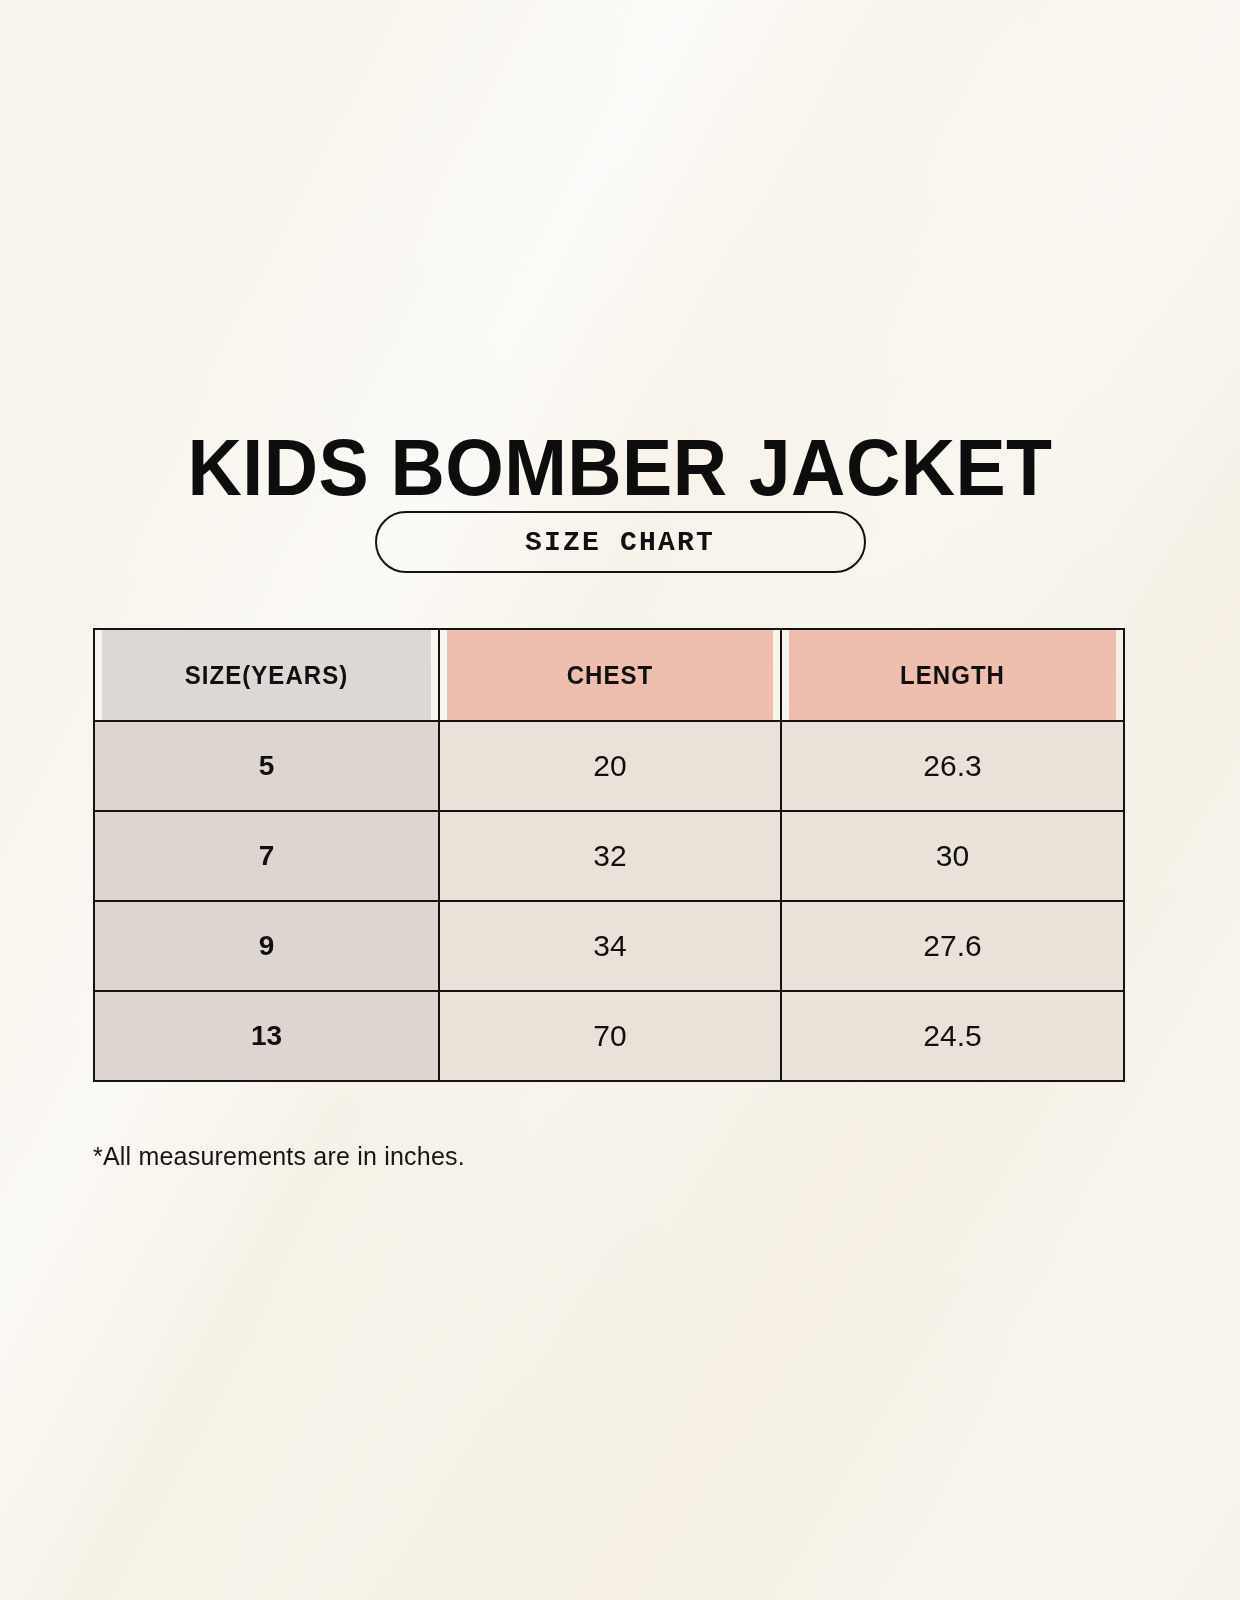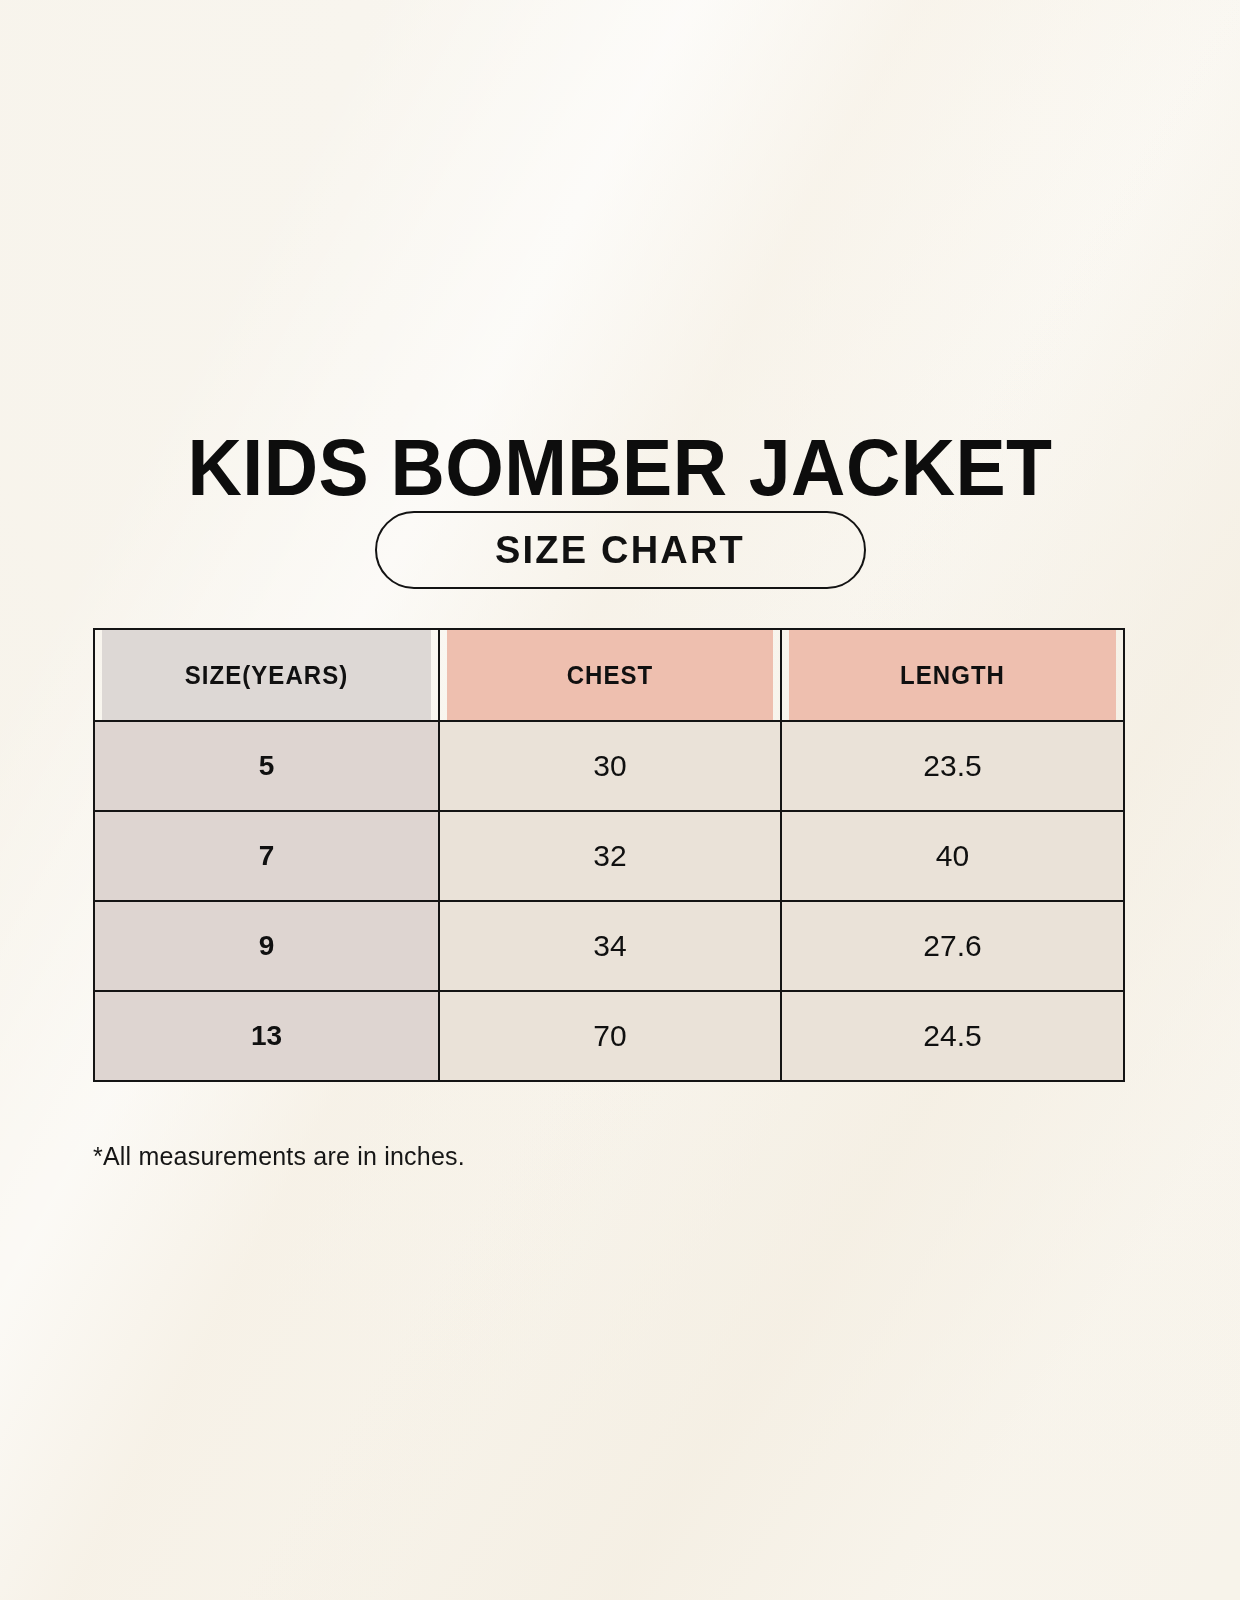--- a/index.html
+++ b/index.html
@@ -69,29 +69,30 @@
     right: 0;
     top: 511px;
     display: flex;
     justify-content: center;
   }
   .badge {
     display: flex;
     align-items: center;
     justify-content: center;
     width: 491px;
-    height: 78px;
+    height: 62px;
     border: 2.5px solid #131313;
     border-radius: 44px;
     box-sizing: border-box;
-    font-size: 38px;
+    font-size: 28px;
     font-weight: 700;
     letter-spacing: 2.2px;
     color: #111111;
     background: transparent;
+    font-family: Liberation Mono, monospace;
   }
 
   
   .table-wrap {
     position: absolute;
     left: 93px;
     top: 628px;
     width: 1112px;
   }
   table.size-table {
@@ -173,27 +174,27 @@
       <thead>
         <tr>
           <th class="head-size">SIZE(YEARS)</th>
           <th class="head-chest">CHEST</th>
           <th class="head-len">LENGTH</th>
         </tr>
       </thead>
       <tbody>
         <tr>
           <td class="col-size">5</td>
-          <td class="col-val">30</td>
-          <td class="col-val">23.5</td>
+          <td class="col-val">20</td>
+          <td class="col-val">26.3</td>
         </tr>
         <tr>
           <td class="col-size">7</td>
           <td class="col-val">32</td>
-          <td class="col-val">40</td>
+          <td class="col-val">30</td>
         </tr>
         <tr>
           <td class="col-size">9</td>
           <td class="col-val">34</td>
           <td class="col-val">27.6</td>
         </tr>
         <tr>
           <td class="col-size">13</td>
           <td class="col-val">70</td>
           <td class="col-val">24.5</td>

